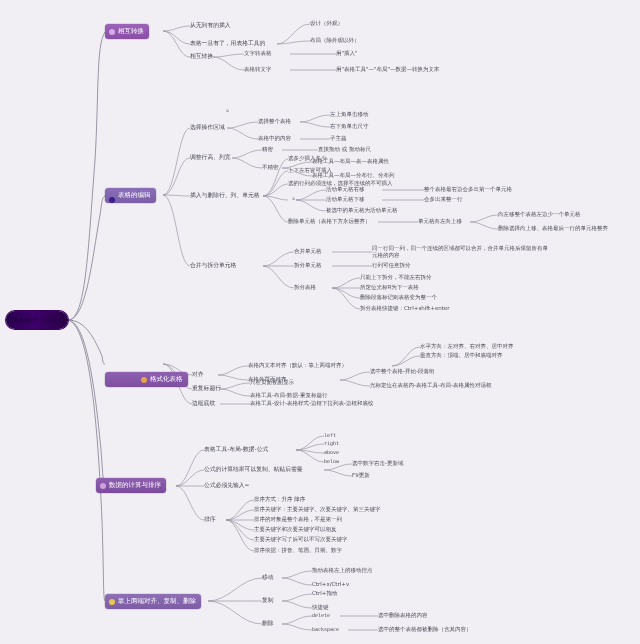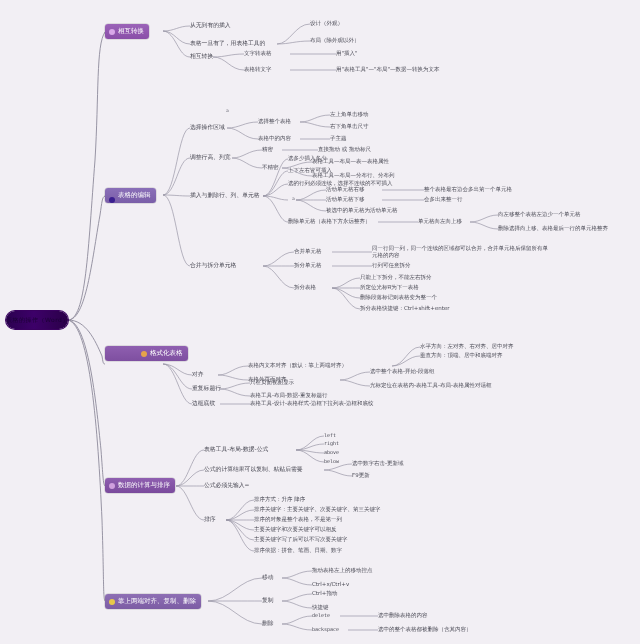--- a/index.html
+++ b/index.html
@@ -38,23 +38,23 @@
     color:#ffffff;font-size:6.5px;
     box-shadow:0 0 0 0.5px rgba(0,0,0,.18);
   }
   .l1 .ico{width:6px;height:6px;border-radius:50%;display:inline-block;flex:0 0 auto;}
   .l1 .lbl{line-height:15px;}
 
   .n1{left:105px;top:24px;background:linear-gradient(180deg,#9b63b8 0%,#8a4fa8 100%);}
   .n1 .ico{background:#d8a8e8;}
   .n2{left:105px;top:188px;background:linear-gradient(180deg,#8a6fb8 0%,#7a5ea8 100%);align-items:flex-end;}
   .n2 .ico{background:#3b1f8f;}
-  .n3{left:105px;top:346px;background:linear-gradient(180deg,#8f5fb0 0%,#7e4fa0 100%);padding-left:36px;}
+  .n3{left:105px;top:372px;background:linear-gradient(180deg,#8f5fb0 0%,#7e4fa0 100%);padding-left:36px;}
   .n3 .ico{background:#e6a34a;}
-  .n4{left:105px;top:478px;background:linear-gradient(180deg,#8f5fb0 0%,#7a4a9c 100%);}
+  .n4{left:96px;top:478px;background:linear-gradient(180deg,#8f5fb0 0%,#7a4a9c 100%);}
   .n4 .ico{background:#cfa0de;}
   .n5{left:105px;top:594px;background:linear-gradient(180deg,#8e6fb4 0%,#7c5ca4 100%);}
   .n5 .ico{background:#e8c84a;}
 
   
   .t{
     position:absolute;white-space:nowrap;
     color:#4a4a55;font-size:5.6px;line-height:7px;
   }
   .t2{color:#44444f;font-size:5.8px;}

